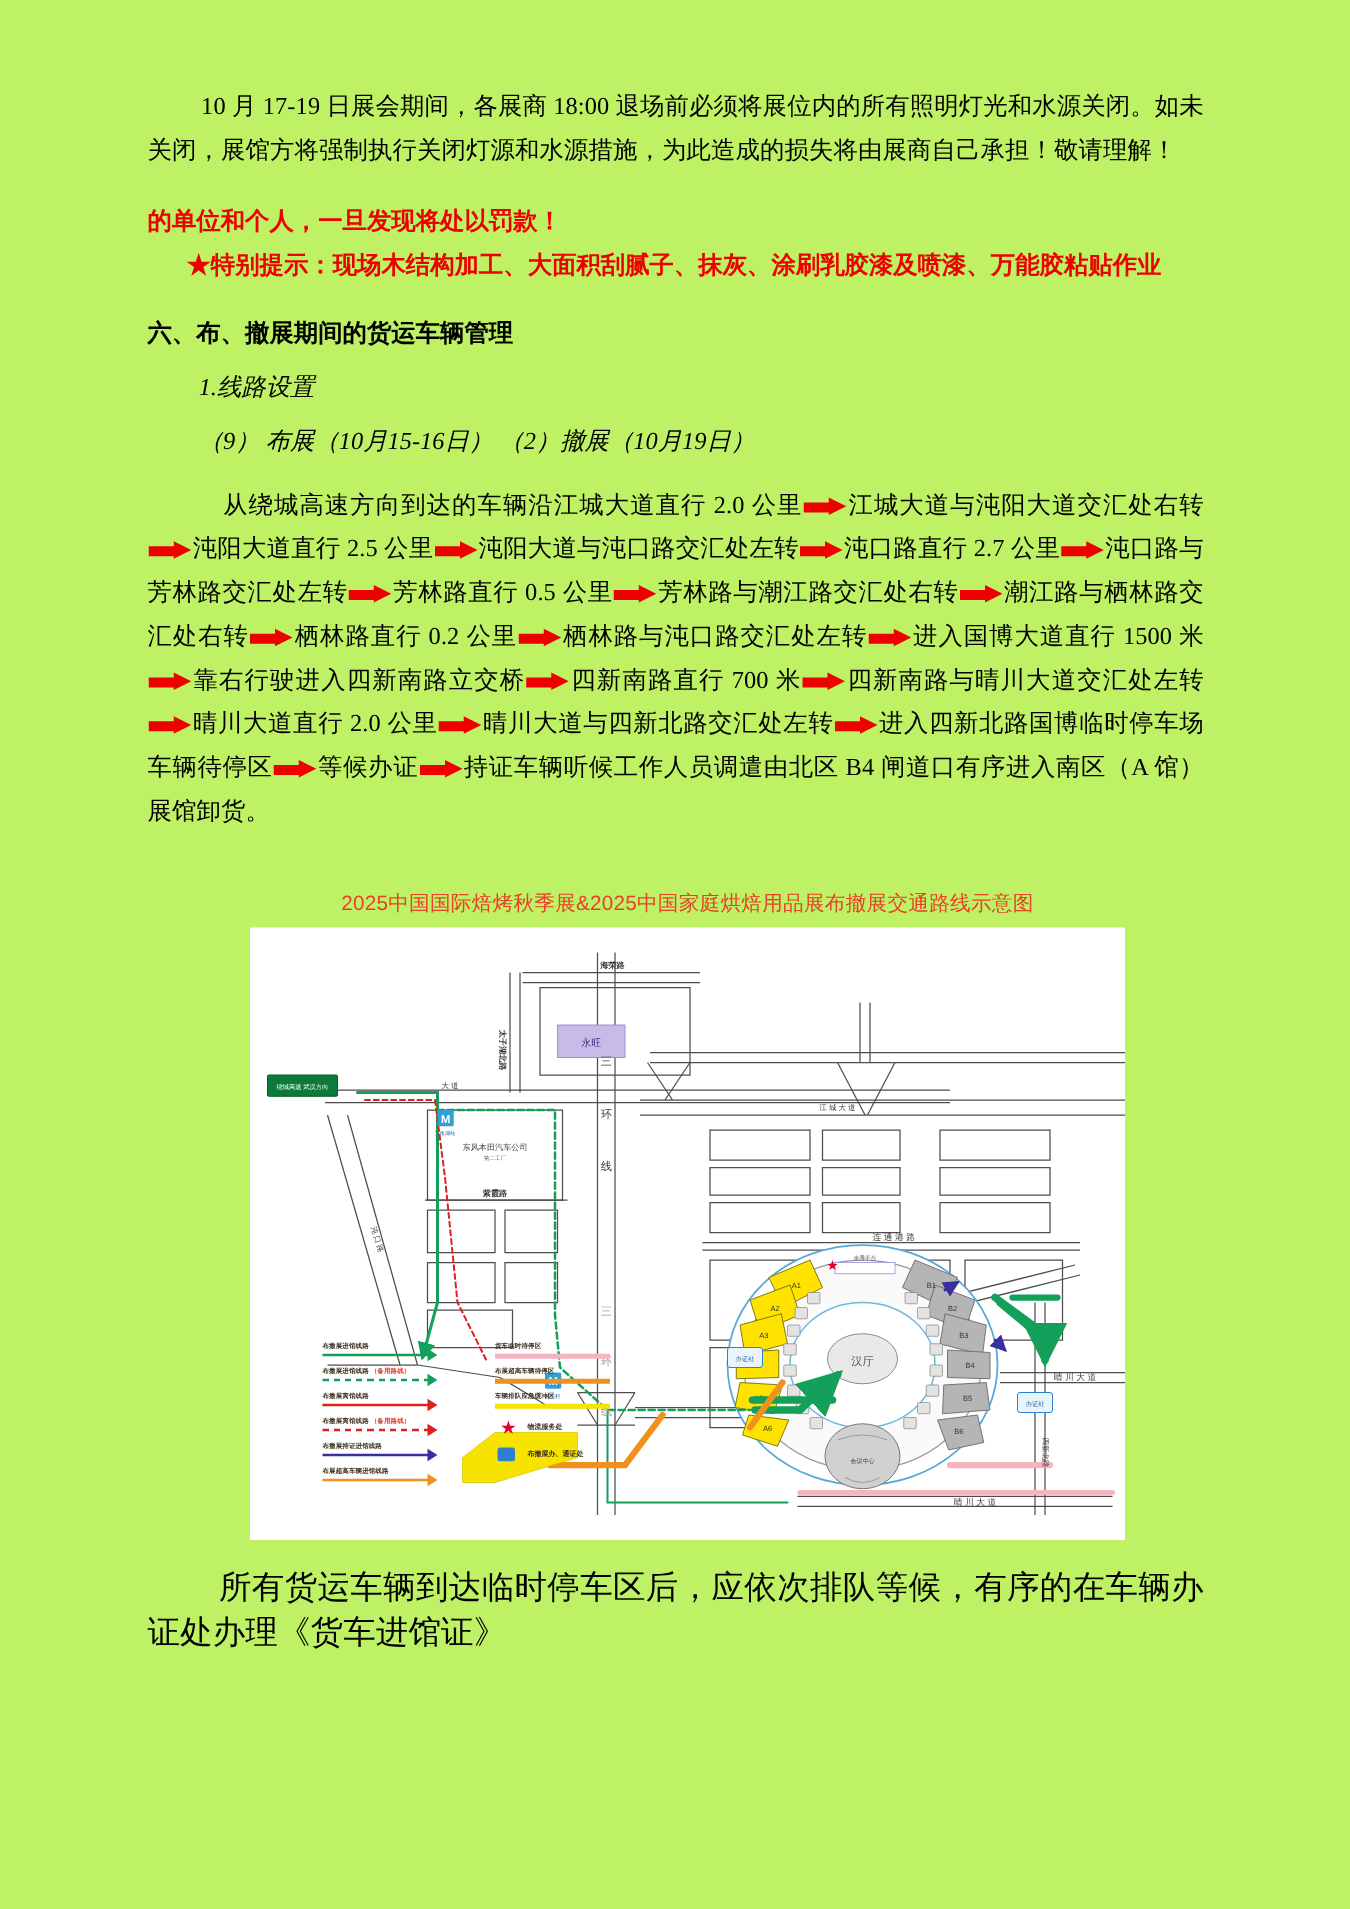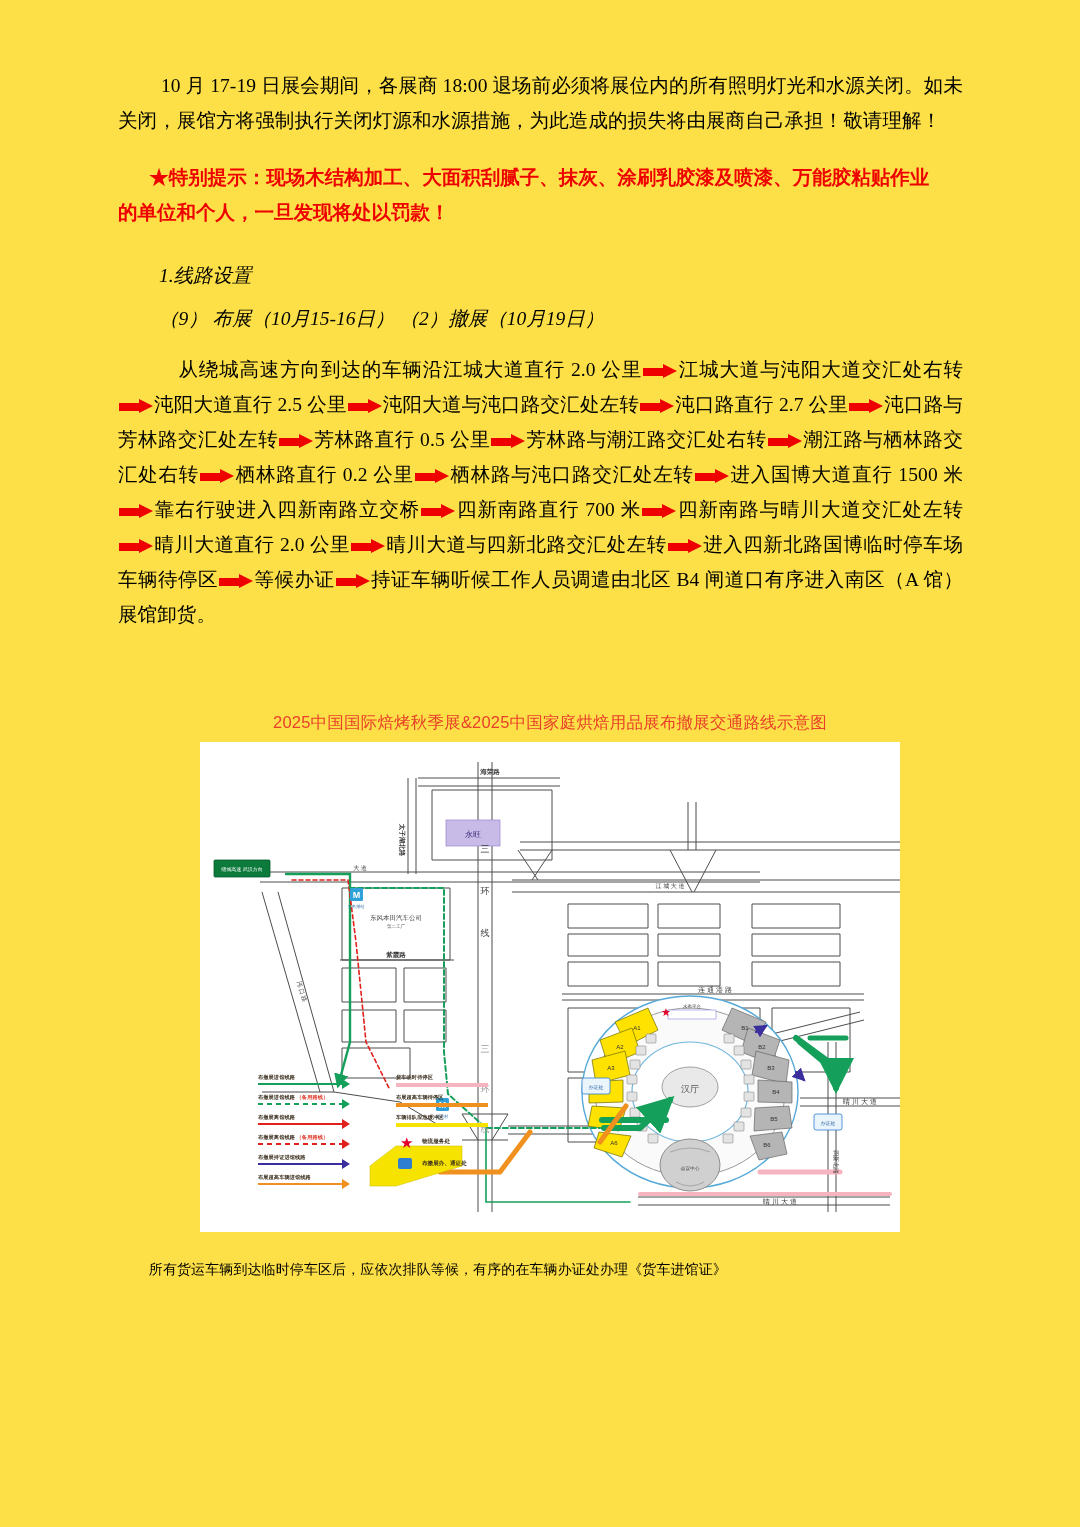--- a/index.html
+++ b/index.html
@@ -8,21 +8,21 @@
     font-family:"Liberation Serif","DejaVu Serif",serif;
     color:#000;
     position:relative;
     overflow:hidden;
   }
   .page{
     position:relative;
     width:1080px;height:1527px;
     padding:16px;
     box-sizing:border-box;
-    background:#fde047;
+    background:#bef264;
   }
   .body-col{
     position:absolute;
     left:118px; top:68px;
     width:845px;
   }
 
   
   .para{
     font-size:19.5px;
@@ -152,36 +152,37 @@
     position:absolute;left:26px;top:4px;font-size:5.6px;font-weight:bold;color:#3b2f1f;
     white-space:nowrap;
   }
 
   
   .footer-col{
     position:absolute;
     left:118px; top:1252px;
     width:845px;
   }
-  .footer-col .para{ font-size:14px; line-height:36px; }
+  .footer-col .para{ font-size:26px; line-height:36px; }
 </style>
 </head>
 <body>
 
 <div class="page">
 
   <div class="body-col">
 
     <p class="para indent2">10 月 17-19 日展会期间，各展商 18:00 退场前必须将展位内的所有照明灯光和水源关闭。如未关闭，展馆方将强制执行关闭灯源和水源措施，为此造成的损失将由展商自己承担！敬请理解！</p>
 
     <div class="tip-block">
+      <p class="tip-line">的单位和个人，一旦发现将处以罚款！</p>
       <p class="tip-line l1">★特别提示：现场木结构加工、大面积刮腻子、抹灰、涂刷乳胶漆及喷漆、万能胶粘贴作业</p>
-      <p class="tip-line">的单位和个人，一旦发现将处以罚款！</p>
     </div>
 
+    <p class="heading">六、布、撤展期间的货运车辆管理</p>
 
     <div class="gap-c"></div>
 
     <p class="sub">1.线路设置</p>
 
     <div class="gap-c"></div>
 
     <p class="sub">（9）    布展（10月15-16日）    （2）撤展（10月19日）</p>
 
     <div class="gap-c"></div>

